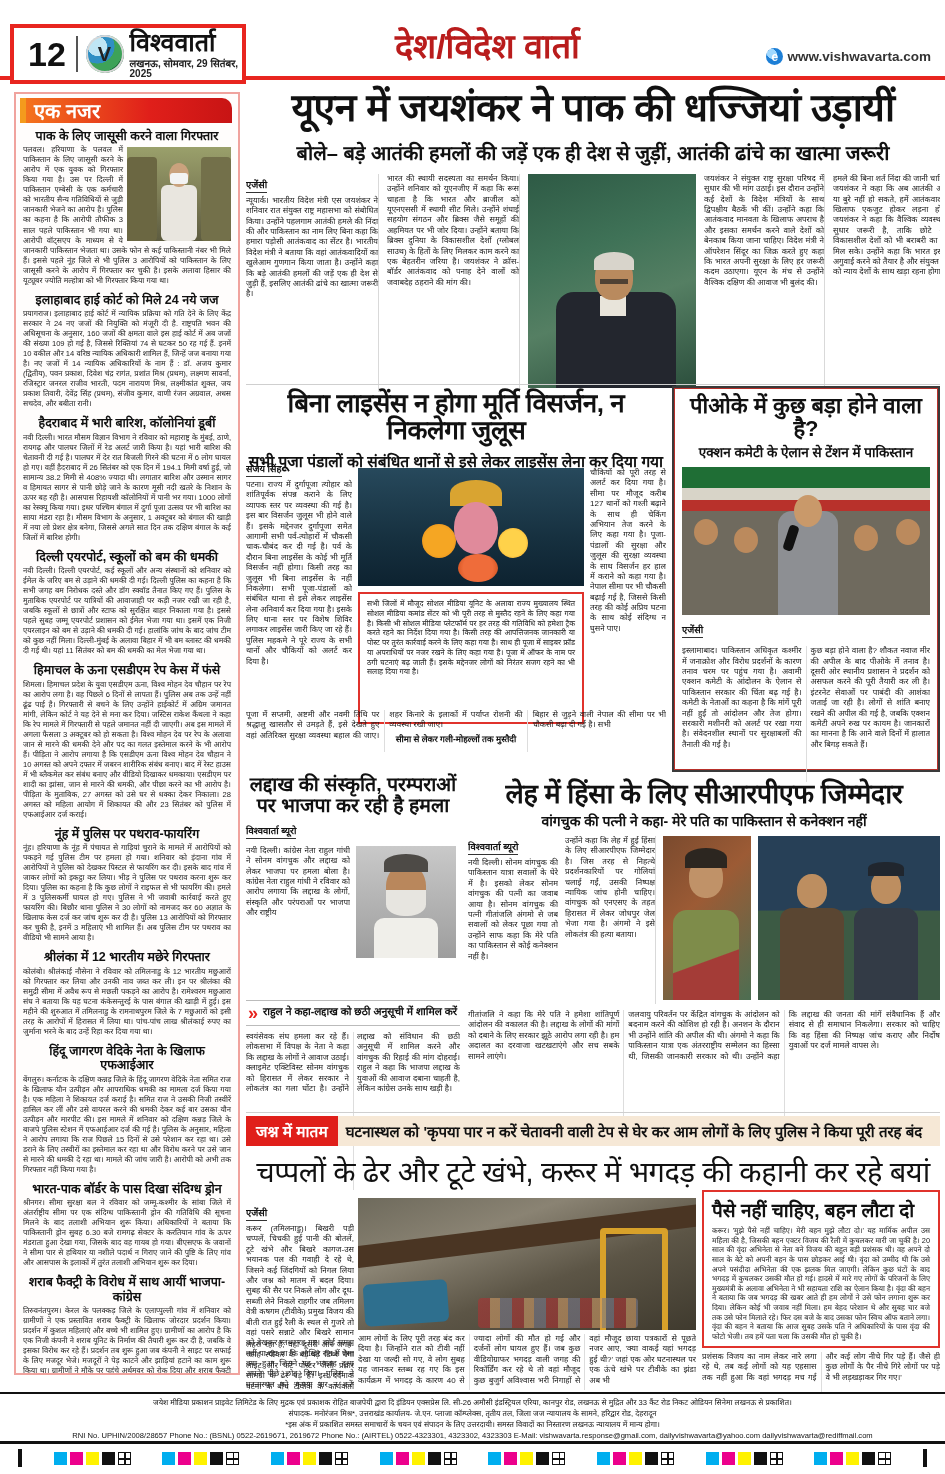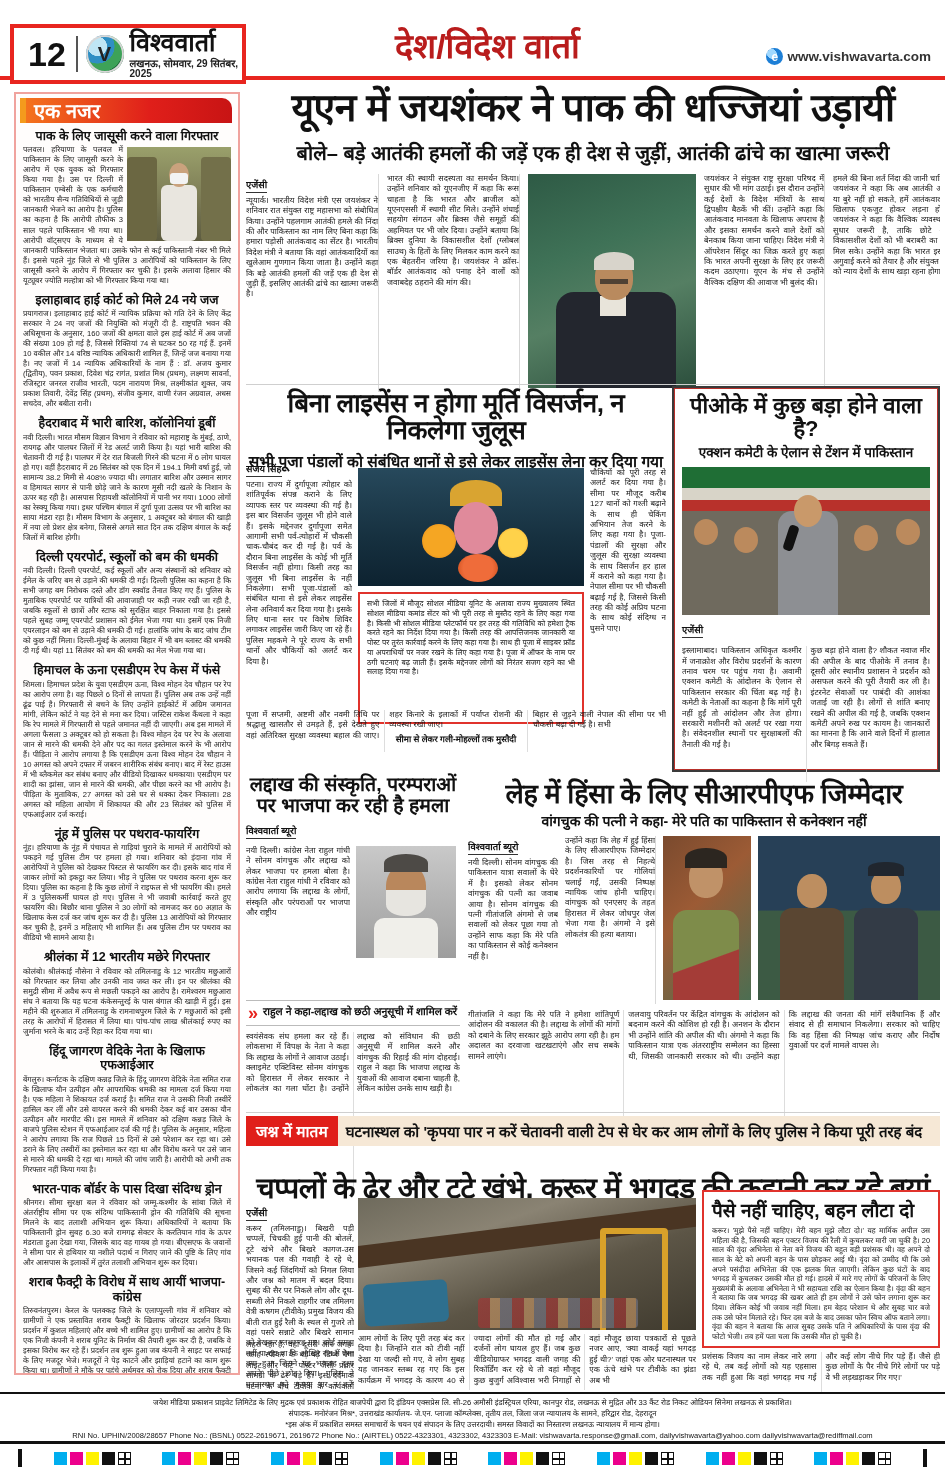--- a/index.html
+++ b/index.html
@@ -118,21 +118,21 @@
   .wangchuk .p2{right:22px;background:#333b46;}
   .wangchuk .h1,.wangchuk .h2{position:absolute;width:30px;height:34px;background:#bd8e60;border-radius:48%;}
   .wangchuk .h1{left:39px;top:38px;} .wangchuk .h2{right:39px;top:34px;}
   .wangchuk .cap{position:absolute;right:36px;top:26px;width:36px;height:14px;background:#20262e;border-radius:45% 45% 0 0;}
   .leh-bottom{column-count:3;column-gap:9px;column-rule:1px solid #ddd;height:112px;overflow:hidden;margin-top:6px;}
   
   .stp{position:absolute;left:246px;top:1116px;width:694px;}
   .stp-strapline{display:flex;align-items:stretch;background:#f6e8d6;}
   .kicker{background:#e01f1a;color:#fff;font-weight:900;font-size:15.5px;padding:4px 10px;flex:none;display:flex;align-items:center;}
   .strap{font-size:15px;font-weight:bold;padding:4px 8px;display:flex;align-items:center;}
-  .stp-h{font-size:29px;font-weight:700;text-align:center;margin-top:21px;letter-spacing:-.4px;}
+  .stp-h{font-size:29px;font-weight:400;text-align:center;margin-top:5px;letter-spacing:-.4px;}
   .stp-col1{position:absolute;left:0;top:86px;width:108px;height:188px;overflow:hidden;}
   .karur{position:absolute;left:112px;top:82px;width:338px;height:132px;overflow:hidden;
      background:linear-gradient(160deg,#6e6a5c 0%,#8a8373 30%,#5c5546 60%,#3f3a2e 100%);}
   .karur .trunk{position:absolute;left:-10px;top:26px;width:380px;height:22px;background:#4a3523;transform:rotate(-7deg);border-radius:10px;}
   .karur .ladder{position:absolute;right:28px;top:30px;width:56px;height:100px;border:6px solid #d8a12a;border-radius:4px;background:transparent;}
   .karur .tarp{position:absolute;left:6px;bottom:6px;width:84px;height:42px;background:#2e6f8e;border-radius:6px;transform:rotate(-4deg);}
   .karur .debris{position:absolute;left:120px;bottom:2px;width:160px;height:30px;background:repeating-linear-gradient(90deg,#a33 0 12px,#c96 12px 22px,#778 22px 34px);opacity:.6;border-radius:4px;}
   .stp-under{position:absolute;left:112px;top:218px;width:338px;height:56px;column-count:3;column-gap:9px;column-rule:1px solid #ddd;overflow:hidden;}
   .sisbox{position:absolute;left:456px;top:74px;width:238px;height:158px;border:2px solid #e0332c;padding:5px 8px;box-sizing:border-box;background:#fff;}
   .sisbox-h{font-size:19px;font-weight:900;margin-bottom:3px;}

